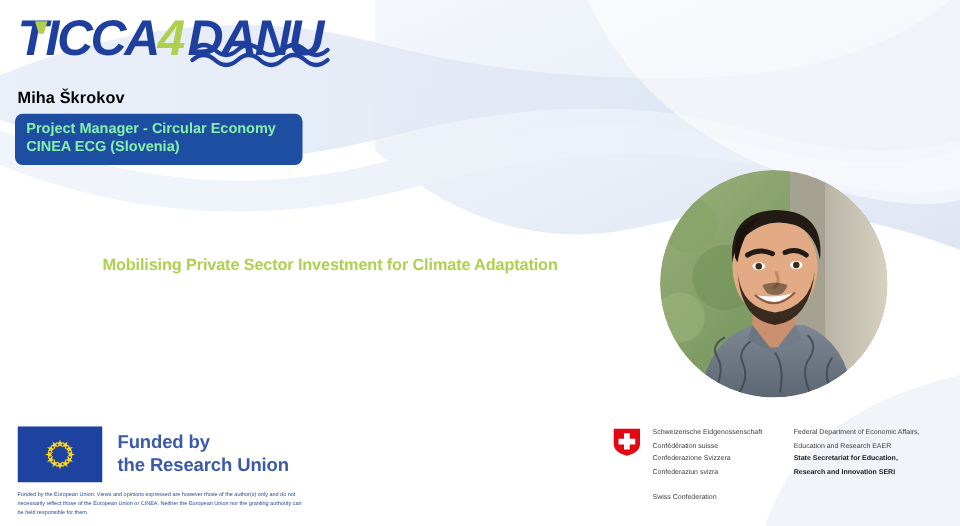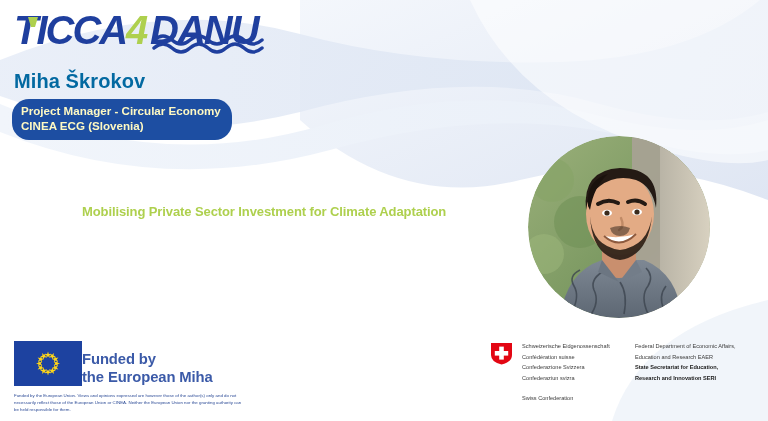--- a/index.html
+++ b/index.html
@@ -18,29 +18,29 @@
   
   .bg-layer { position: absolute; inset: 0; overflow: hidden; }
   .bg-svg { position: absolute; top: 0; left: 0; width: 768px; height: 421px; }
 
   
   .logo { position: absolute; left: 14px; top: 10px; width: 270px; height: 48px; }
 
   
   .speaker { position: absolute; left: 12px; top: 70px; width: 260px; }
   .speaker-name {
-    font-size: 20px; font-weight: bold; color: #0369a1;
+    font-size: 13px; font-weight: bold; color: #000000;
     letter-spacing: .1px; margin-bottom: 6px; padding-left: 2px;
   }
   .speaker-badge {
     display: inline-block;
     background: #1d4ea2;
-    color: #fef9c3;
-    border-radius: 17px;
-    padding: 5px 11px 6px 9px;
+    color: #86efac;
+    border-radius: 6px;
+    padding: 5px 21px 6px 9px;
     line-height: 1.28;
   }
   .speaker-role, .speaker-org {
     font-size: 11.6px; font-weight: bold; white-space: nowrap;
   }
 
   
   .title {
     position: absolute; left: 82px; top: 203px; width: 440px;
     font-size: 13px; font-weight: bold; line-height: 1.38;
@@ -51,21 +51,21 @@
   
   .portrait {
     position: absolute; left: 528px; top: 136px;
     width: 182px; height: 182px; border-radius: 50%;
     overflow: hidden;
   }
   .portrait svg { display: block; }
 
   
   .eu-block { position: absolute; left: 14px; top: 341px; width: 250px; }
-  .eu-row { display: flex; align-items: flex-end; }
+  .eu-row { display: flex; align-items: center; gap: 12px; }
   .eu-flag { width: 68px; height: 45px; flex: none; }
   .eu-text {
     font-size: 14.8px; font-weight: bold; color: #3b5aa8;
     line-height: 1.22; letter-spacing: -0.1px;
   }
   .eu-disclaimer {
     margin-top: 6px;
     font-size: 4.4px; line-height: 1.62; color: #2b4a96;
     width: 232px;
   }
@@ -219,21 +219,21 @@
           <polygon points="34,10.5 34.8,12.9 37.3,12.9 35.3,14.4 36,16.8 34,15.3 32,16.8 32.7,14.4 30.7,12.9 33.2,12.9" transform="rotate(180 34 22.5)"></polygon>
           <polygon points="34,10.5 34.8,12.9 37.3,12.9 35.3,14.4 36,16.8 34,15.3 32,16.8 32.7,14.4 30.7,12.9 33.2,12.9" transform="rotate(210 34 22.5)"></polygon>
           <polygon points="34,10.5 34.8,12.9 37.3,12.9 35.3,14.4 36,16.8 34,15.3 32,16.8 32.7,14.4 30.7,12.9 33.2,12.9" transform="rotate(240 34 22.5)"></polygon>
           <polygon points="34,10.5 34.8,12.9 37.3,12.9 35.3,14.4 36,16.8 34,15.3 32,16.8 32.7,14.4 30.7,12.9 33.2,12.9" transform="rotate(270 34 22.5)"></polygon>
           <polygon points="34,10.5 34.8,12.9 37.3,12.9 35.3,14.4 36,16.8 34,15.3 32,16.8 32.7,14.4 30.7,12.9 33.2,12.9" transform="rotate(300 34 22.5)"></polygon>
           <polygon points="34,10.5 34.8,12.9 37.3,12.9 35.3,14.4 36,16.8 34,15.3 32,16.8 32.7,14.4 30.7,12.9 33.2,12.9" transform="rotate(330 34 22.5)"></polygon>
         </g>
       </svg>
       <div class="eu-text">
         <div>Funded by</div>
-        <div>the European Miha</div>
+        <div>the Research Union</div>
       </div>
     </div>
     <div class="eu-disclaimer">Funded by the European Union. Views and opinions expressed are however those of the author(s) only and do not necessarily reflect those of the European Union or CINEA. Neither the European Union nor the granting authority can be held responsible for them.</div>
   </div>
 
   <div class="swiss-block">
     <div class="swiss-row">
       <svg class="swiss-cross" viewBox="0 0 23 23">
         <path d="M1,1 H22 V13 Q22,20 11.5,22.5 Q1,20 1,13 Z" fill="#e30613"></path>
         <rect x="9.2" y="4.6" width="4.6" height="13" fill="#ffffff"></rect>

